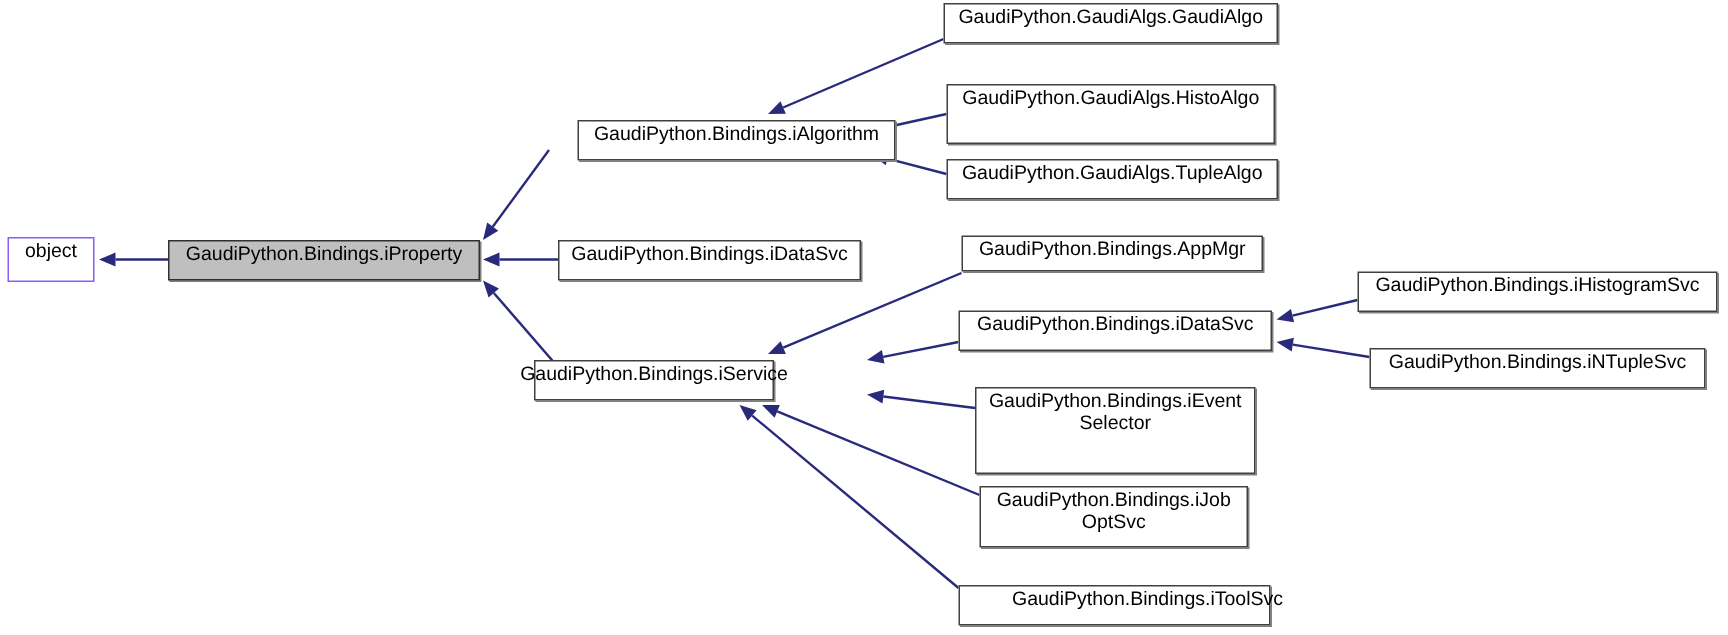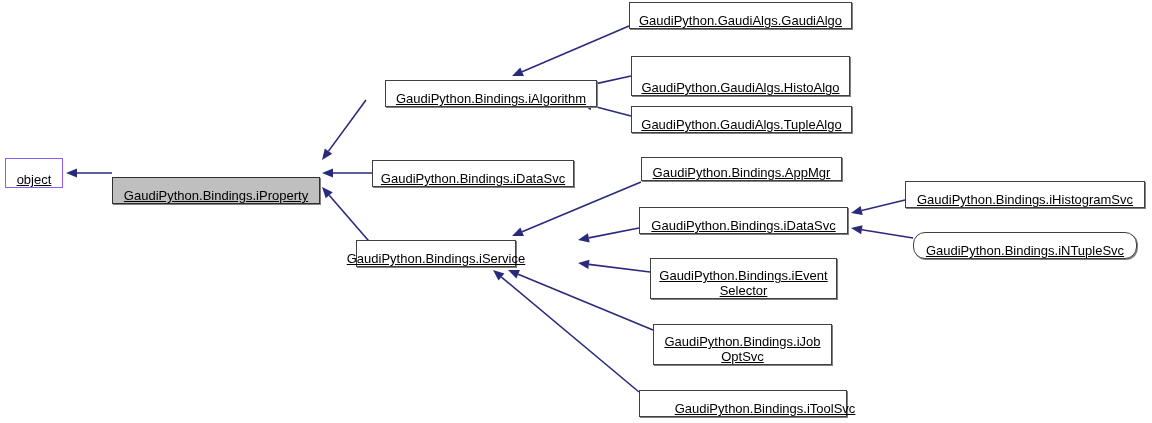--- a/index.html
+++ b/index.html
@@ -20,38 +20,36 @@
     left: 0;
     top: 0;
     width: 1152px;
     height: 423px;
     pointer-events: none;
   }
   .node {
     position: absolute;
     box-sizing: border-box;
     display: flex;
-    align-items: flex-end;
+    align-items: flex-start;
     justify-content: center;
     text-align: center;
     border: 1px solid #404040;
     background: #ffffff;
     color: #000000;
     font-size: 13px;
     line-height: 15px;
     letter-spacing: 0px;
     white-space: pre-line;
     box-shadow: 1px 1px 0 0 #808080;
     z-index: 2;
-    text-decoration: underline;
   }
   .node.root {
     background: #bfbfbf;
     border: 1px solid #303030;
-    margin-top: 17px;
   }
   .node.plain {
     border: 1px solid #8b5cf6;
     box-shadow: none;
   }
 </style>
 </head>
 <body>
 
 <div id="diagram">
@@ -117,21 +115,21 @@
       <div class="node plain" style="left: 5px; top: 158px; width: 58px; height: 30px;"><span>object</span></div>
       <div class="node root" style="left: 112px; top: 160px; width: 208px; height: 27px;"><span>GaudiPython.Bindings.iProperty</span></div>
       <div class="node" style="left: 366px; top: 80px; width: 212px; height: 27px; margin-left: 19px;"><span>GaudiPython.Bindings.iAlgorithm</span></div>
       <div class="node" style="left: 372px; top: 160px; width: 202px; height: 27px;"><span>GaudiPython.Bindings.iDataSvc</span></div>
       <div class="node" style="left: 356px; top: 240px; width: 160px; height: 27px;"><span>GaudiPython.Bindings.iService</span></div>
       <div class="node" style="left: 629px; top: 2px; width: 223px; height: 27px;"><span>GaudiPython.GaudiAlgs.GaudiAlgo</span></div>
       <div class="node" style="left: 631px; top: 56px; width: 219px; height: 40px;"><span>GaudiPython.GaudiAlgs.HistoAlgo</span></div>
       <div class="node" style="left: 631px; top: 106px; width: 221px; height: 27px;"><span>GaudiPython.GaudiAlgs.TupleAlgo</span></div>
       <div class="node" style="left: 641px; top: 157px; width: 201px; height: 24px;"><span>GaudiPython.Bindings.AppMgr</span></div>
       <div class="node" style="left: 639px; top: 207px; width: 209px; height: 27px;"><span>GaudiPython.Bindings.iDataSvc</span></div>
-      <div class="node" style="left: 650px; top: 258px; width: 187px; height: 41px;"><span>GaudiPython.Bindings.iEvent
+      <div class="node" style="left: 650px; top: 258px; width: 187px; height: 58px;"><span>GaudiPython.Bindings.iEvent
 Selector</span></div>
       <div class="node" style="left: 653px; top: 324px; width: 179px; height: 41px;"><span>GaudiPython.Bindings.iJob
 OptSvc</span></div>
       <div class="node" style="left: 639px; top: 390px; width: 208px; height: 27px; padding-left: 44px;"><span>GaudiPython.Bindings.iToolSvc</span></div>
       <div class="node" style="left: 905px; top: 181px; width: 240px; height: 27px;"><span>GaudiPython.Bindings.iHistogramSvc</span></div>
-      <div class="node" style="left: 913px; top: 232px; width: 224px; height: 27px; border-radius: 12px;"><span>GaudiPython.Bindings.iNTupleSvc</span></div>
+      <div class="node" style="left: 913px; top: 232px; width: 224px; height: 27px;"><span>GaudiPython.Bindings.iNTupleSvc</span></div>
     </div>
 </div>
 
 </body></html>

